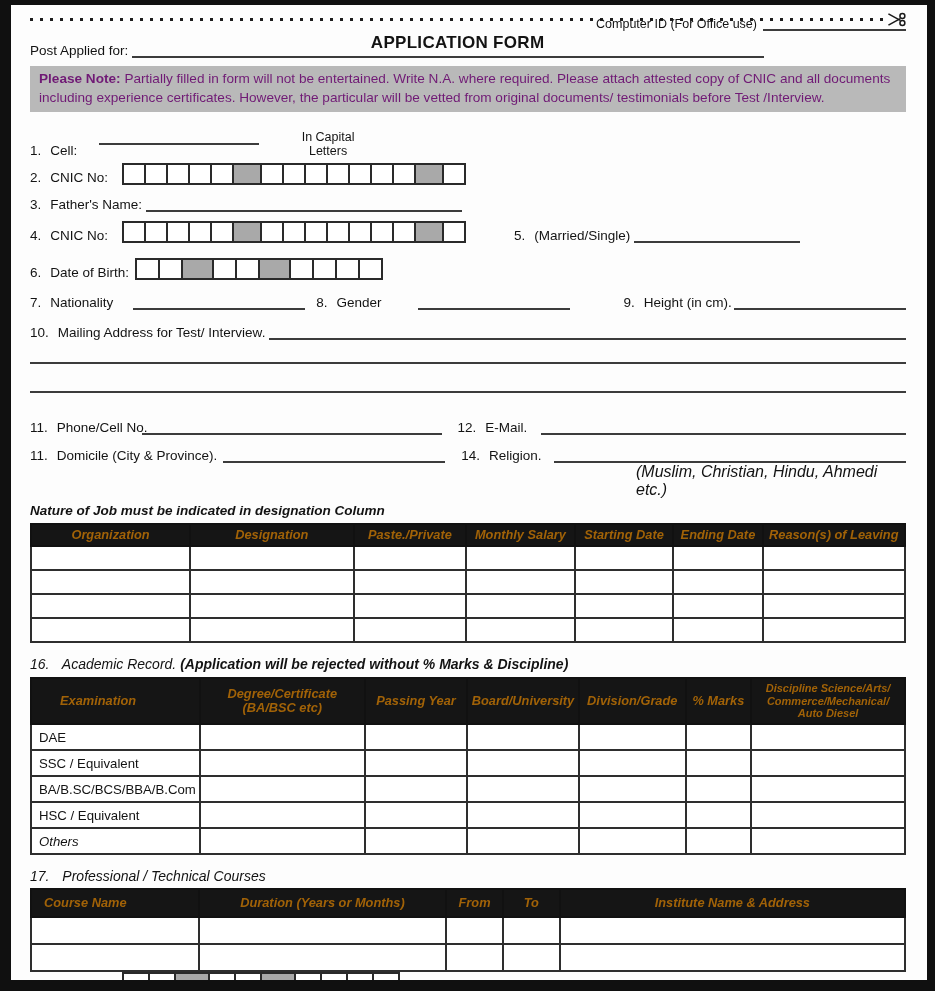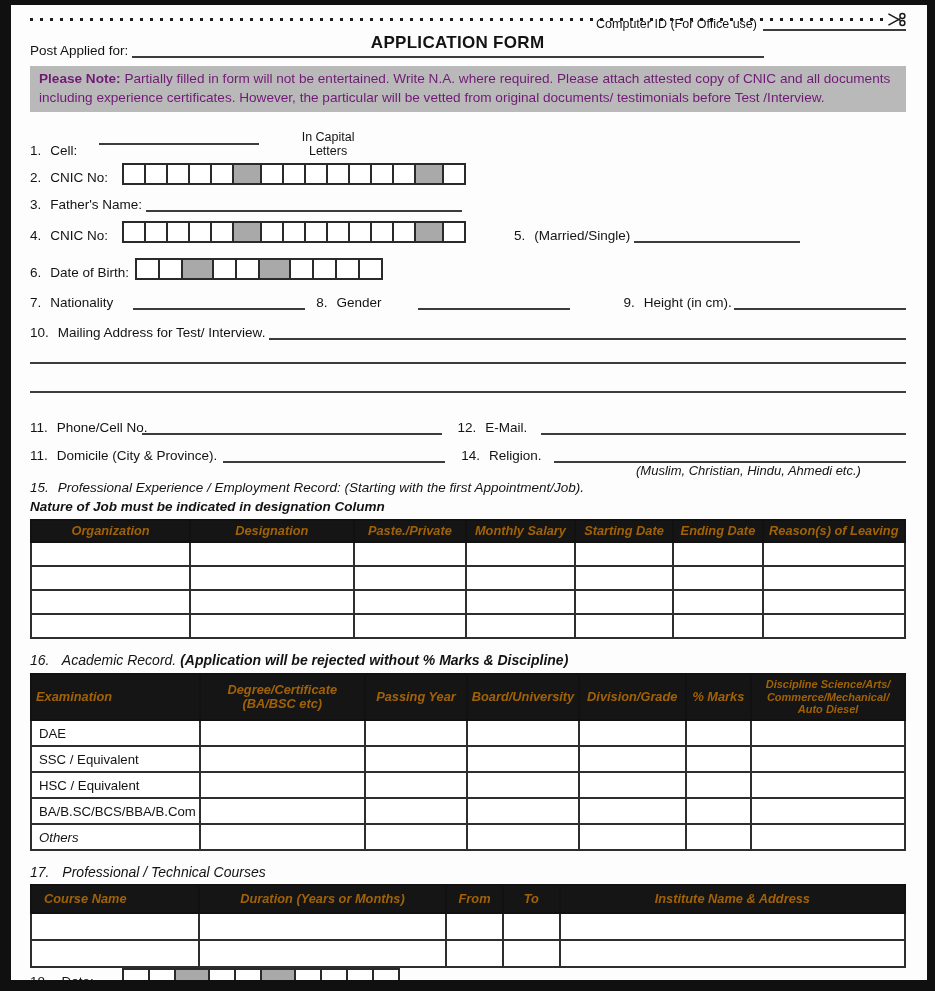--- a/index.html
+++ b/index.html
@@ -219,26 +219,22 @@
     </div>
 
     <div class="row" style="margin-top:12px;">
       <span class="num">11.</span>
       <span class="lbl" style="margin-right:6px;">Domicile (City &amp; Province).</span>
       <span class="line" style="width:222px;"></span>
       <span class="num" style="margin-left:16px;">14.</span>
       <span class="lbl" style="margin-right:12px;">Religion.</span>
       <span class="line fill"></span>
     </div>
-    <div class="italic" style="font-size:13px;margin-left:606px;margin-top:0px;">(Muslim, Christian, Hindu, Ahmedi etc.)</div>
-
-    <div class="row italic" style="margin-top:2px;">
-      <span class="num">15.</span>
-      <span>Professional Experience / Employment Record: (Starting with the first Appointment/Job).</span>
-    </div>
+    <div class="italic" style="font-size:16px;margin-left:606px;margin-top:0px;">(Muslim, Christian, Hindu, Ahmedi etc.)</div>
+
     <div class="boldital" style="margin-top:4px;">Nature of Job must be indicated in designation Column</div>
 
     <table class="t15" style="margin-top:5px;">
       <colgroup>
         <col style="width:18.2%">
           <col style="width:18.7%">
           <col style="width:12.9%">
         <col style="width:12.4%">
           <col style="width:11.3%">
           <col style="width:10.2%">
@@ -304,21 +300,21 @@
         <col style="width:19.3%">
           <col style="width:18.9%">
           <col style="width:11.7%">
         <col style="width:12.8%">
           <col style="width:12.2%">
           <col style="width:7.5%">
           <col style="width:17.6%">
       </colgroup>
       <tbody>
           <tr>
-        <th style="text-align:left;padding-left:4px;">Examination</th>
+        <th style="text-align:left;padding-left:28px;">Examination</th>
         <th>Degree/Certificate (BA/BSC etc)</th>
         <th>Passing Year</th>
         <th>Board/University</th>
         <th>Division/Grade</th>
         <th>% Marks</th>
         <th class="disc-h">Discipline Science/Arts/ Commerce/Mechanical/ Auto Diesel</th>
       </tr>
       <tr>
             <td>DAE</td>
             <td></td>
@@ -331,30 +327,30 @@
       <tr>
             <td>SSC / Equivalent</td>
             <td></td>
             <td></td>
             <td></td>
             <td></td>
             <td></td>
             <td></td>
           </tr>
       <tr>
+            <td>BA/B.SC/BCS/BBA/B.Com</td>
+            <td></td>
+            <td></td>
+            <td></td>
+            <td></td>
+            <td></td>
+            <td></td>
+          </tr>
+      <tr>
             <td>HSC / Equivalent</td>
-            <td></td>
-            <td></td>
-            <td></td>
-            <td></td>
-            <td></td>
-            <td></td>
-          </tr>
-      <tr>
-            <td>BA/B.SC/BCS/BBA/B.Com</td>
             <td></td>
             <td></td>
             <td></td>
             <td></td>
             <td></td>
             <td></td>
           </tr>
       <tr>
             <td class="italic">Others</td>
             <td></td>

